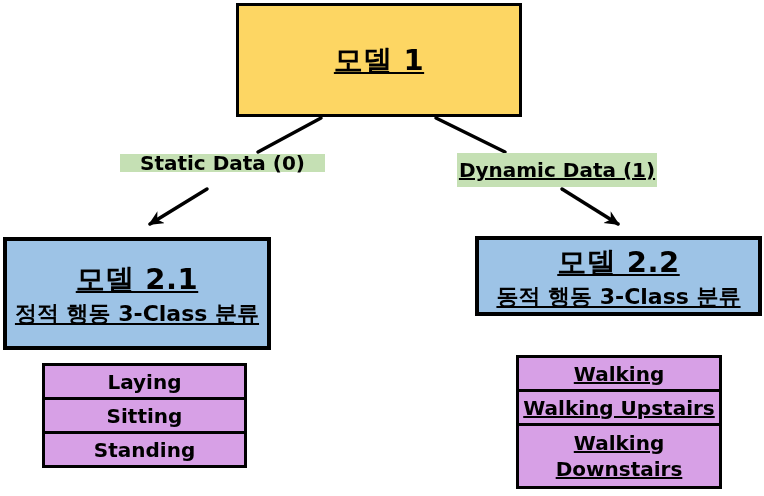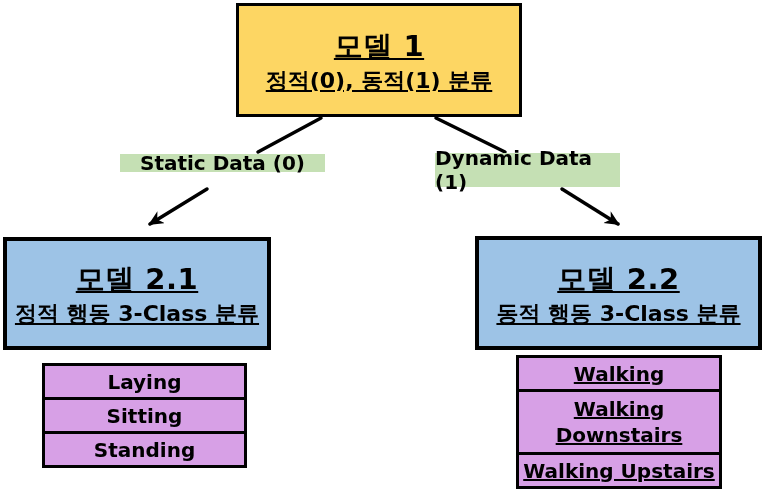--- a/index.html
+++ b/index.html
@@ -33,35 +33,35 @@
   #model1 {
     left: 236px; top: 3px; width: 286px; height: 114px;
     background: var(--model1_fill, #fdd663);
   }
   #model21 {
     left: 3px; top: 237px; width: 268px; height: 113px;
     border-width: 4px;
     background: var(--model2_fill, #9dc3e6);
   }
   #model22 {
-    left: 475px; top: 236px; width: 287px; height: 114px;
+    left: 475px; top: 236px; width: 287px; height: 80px;
     border-width: 4px;
     background: var(--model2_fill, #9dc3e6);
   }
   .branch-label {
     position: absolute;
     background: var(--branch_fill, #c5e0b4);
     display: flex;
     align-items: center;
     justify-content: center;
     font-size: 20px;
     font-weight: 700;
   }
   #branch-static  { left: 120px; top: 154px; width: 205px; height: 18px; }
-  #branch-dynamic { left: 435px; top: 153px; width: 185px; height: 34px; }
+  #branch-dynamic { left: 457px; top: 153px; width: 200px; height: 34px; text-decoration: underline; }
   .class-stack {
     position: absolute;
     display: flex;
     flex-direction: column;
   }
   #stack-static  { left: 42px;  top: 363px; width: 205px; border-radius: 10px; }
   #stack-dynamic { left: 516px; top: 355px; width: 206px; text-decoration: underline; }
   .class-item {
     box-sizing: border-box;
     border: 3px solid var(--border, #000);
@@ -91,21 +91,20 @@
       </marker>
     </defs>
     <line x1="321" y1="118" x2="258" y2="152" stroke="#000" stroke-width="3.5" stroke-linecap="round"></line>
     <line x1="207" y1="189" x2="150" y2="224" stroke="#000" stroke-width="3.5" stroke-linecap="round" marker-end="url(#ah)"></line>
     <line x1="436" y1="118" x2="505" y2="152" stroke="#000" stroke-width="3.5" stroke-linecap="round"></line>
     <line x1="562" y1="189" x2="618" y2="224" stroke="#000" stroke-width="3.5" stroke-linecap="round" marker-end="url(#ah)"></line>
   </svg>
 
   <div class="box" id="model1">
     <div class="box-title">모델 1</div>
-    <div class="box-subtitle">정적(0), 동적(1) 분류</div>
   </div>
 
   <div class="branch-label" id="branch-static">
     <span>Static Data (0)</span>
   </div>
 
   <div class="branch-label" id="branch-dynamic">
     <span>Dynamic Data (1)</span>
   </div>
 
@@ -120,19 +119,19 @@
   </div>
 
   <div class="class-stack" id="stack-static">
     <div class="class-item">Laying</div>
     <div class="class-item">Sitting</div>
     <div class="class-item">Standing</div>
   </div>
 
   <div class="class-stack" id="stack-dynamic">
     <div class="class-item">Walking</div>
+    <div class="class-item">Walking Upstairs</div>
     <div class="class-item tall">
       <span style="width:140px; display:inline-block;">Walking Downstairs</span>
     </div>
-    <div class="class-item">Walking Upstairs</div>
   </div>
 
 </div>
 
 </body></html>

